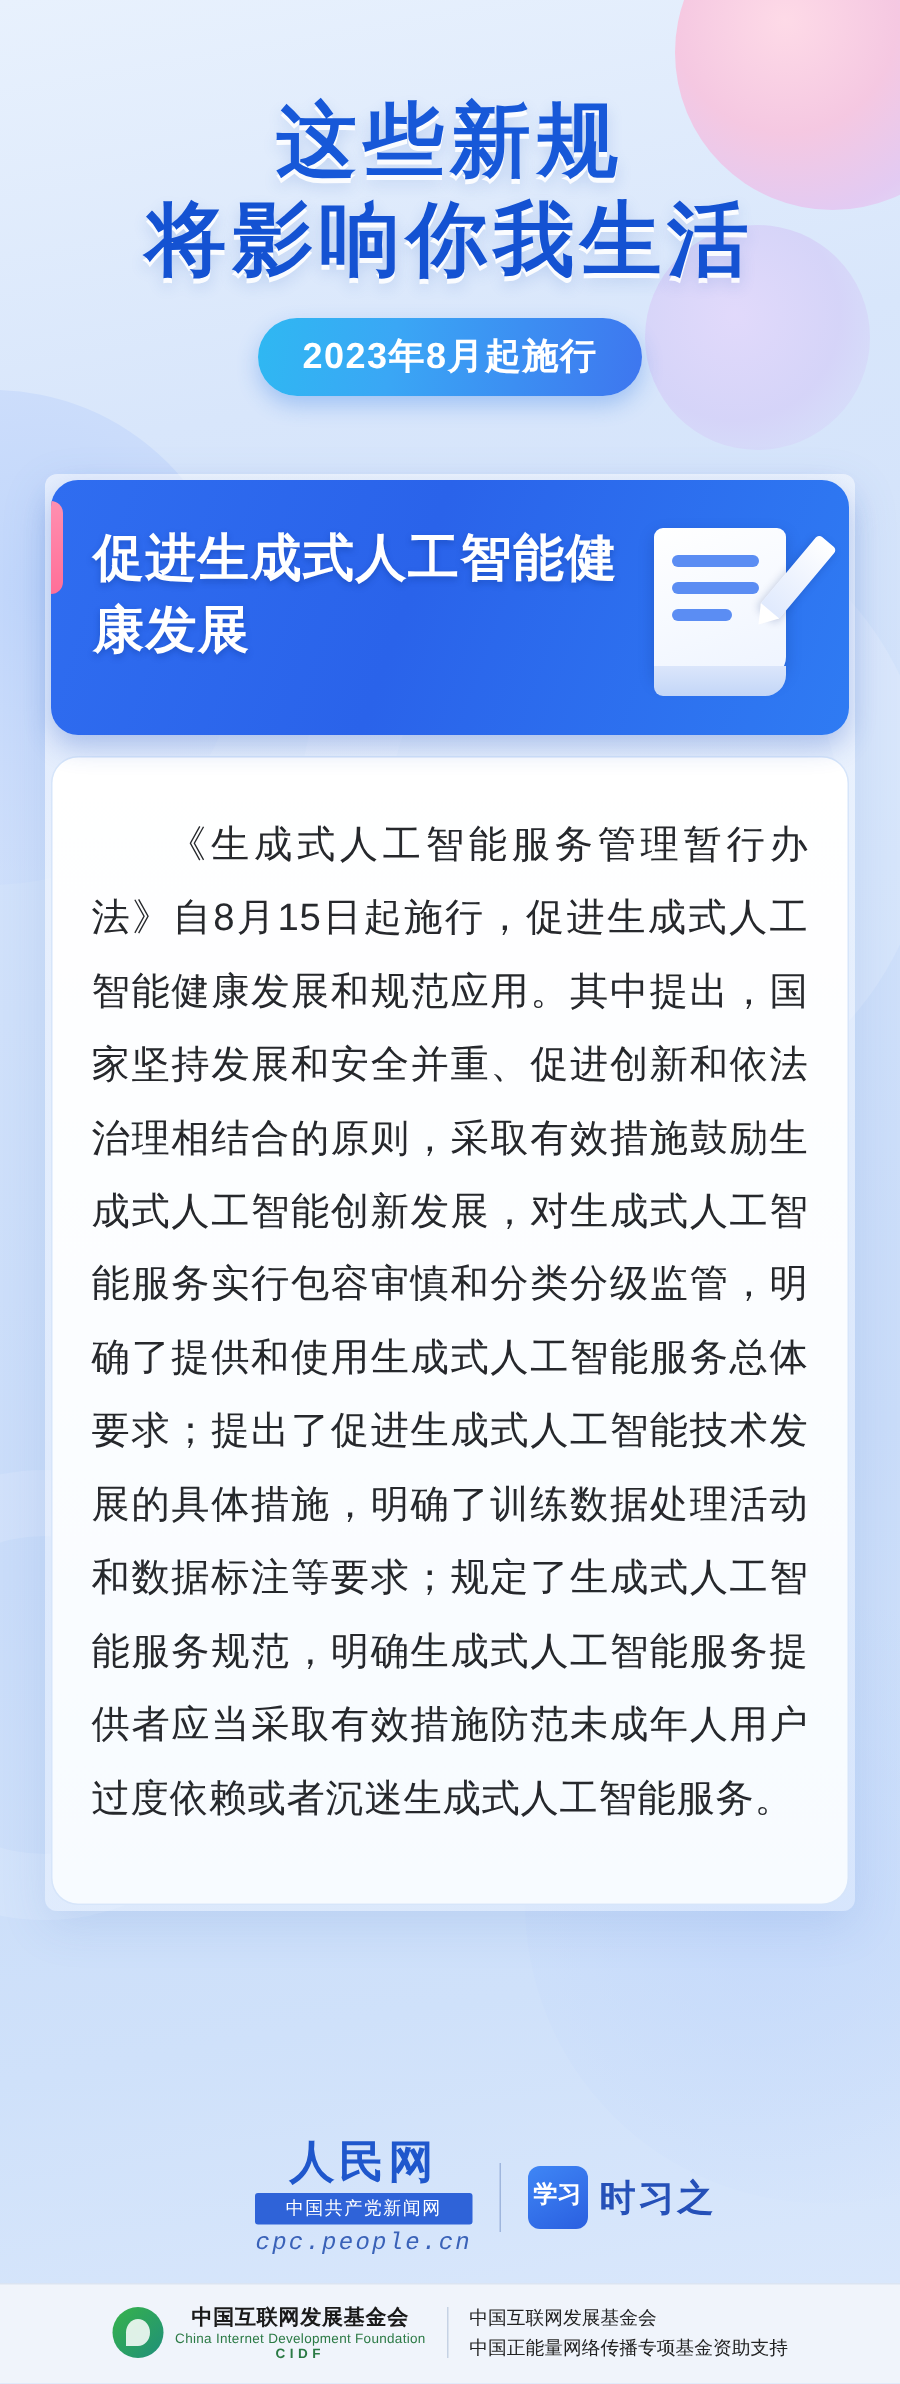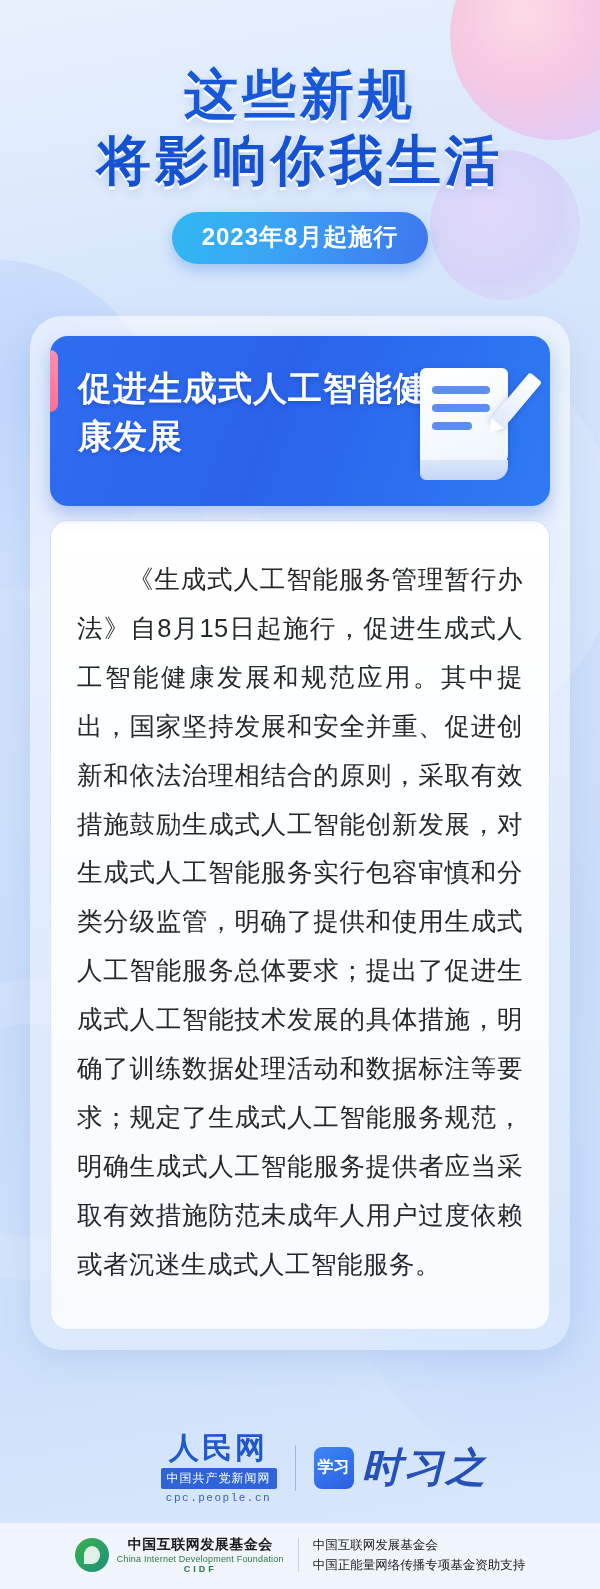--- a/index.html
+++ b/index.html
@@ -95,23 +95,23 @@
     font-size: 24px;
     font-weight: bold;
     letter-spacing: 1px;
     box-shadow: 0 6px 14px rgba(47,120,230,.33);
   }
 
   
   .card-wrap {
     position: relative;
     margin: 52px 30px 0 30px;
-    border-radius: 32px;
+    border-radius: 8px;
     background: linear-gradient(160deg, rgba(255,255,255,.55), rgba(233,241,255,.45));
-    padding: 20px;
+    padding: 4px;
     box-shadow: 0 10px 30px rgba(90,130,205,.16);
   }
   .card-header {
     position: relative;
     border-radius: 18px;
     background: linear-gradient(110deg, #2f6df0 0%, #2a63ea 45%, #2f7bf3 100%);
     height: 170px;
     overflow: hidden;
     box-shadow: 0 8px 18px rgba(40,90,200,.30);
   }
@@ -234,24 +234,25 @@
     margin-top: 4px;
     background: #2f63d8;
     color: #ffffff;
     font-size: 12px;
     letter-spacing: 1px;
     padding: 2px 6px;
     border-radius: 2px;
   }
   .logo-people .url {
     margin-top: 3px;
-    font-size: 11px;
+    font-size: 16px;
     letter-spacing: 1.5px;
     color: #3a62b8;
     font-family: "Liberation Mono", monospace;
+    font-style: italic;
   }
   .divider-v {
     width: 1px;
     height: 46px;
     background: #9fb6dd;
   }
   .logo-xuexi {
     display: flex;
     align-items: center;
     gap: 8px;
@@ -267,25 +268,24 @@
     line-height: 1.15;
     display: flex;
     align-items: center;
     justify-content: center;
     text-align: center;
     letter-spacing: 0;
     padding: 2px;
     box-sizing: border-box;
   }
   .logo-xuexi .word {
-    font-size: 40px;
+    font-size: 24px;
     font-weight: bold;
     color: #2550b8;
     letter-spacing: 2px;
-    font-style: italic;
   }
   .footer-bar {
     background: #f0f4fb;
     border-top: 1px solid #dbe4f2;
     padding: 12px 0 14px;
     display: flex;
     align-items: center;
     justify-content: center;
     gap: 14px;
   }

